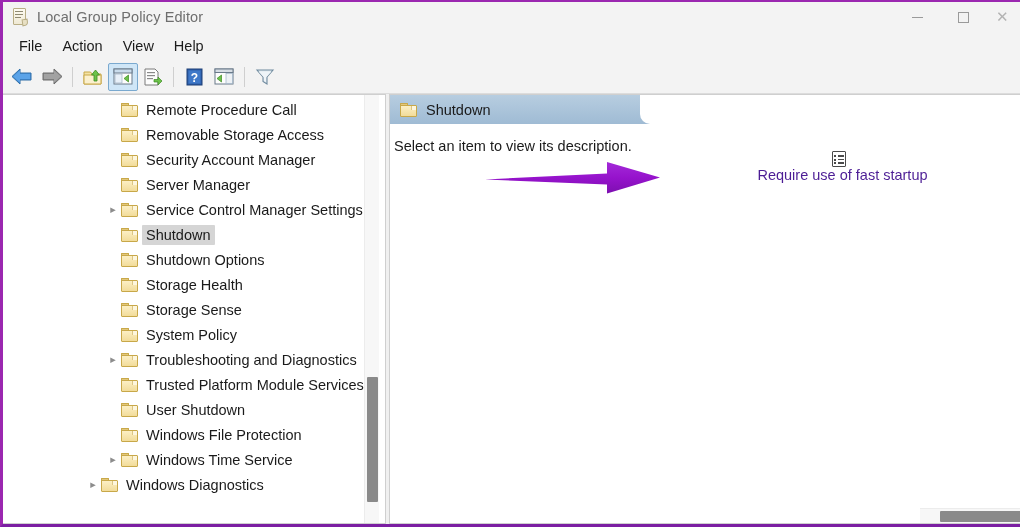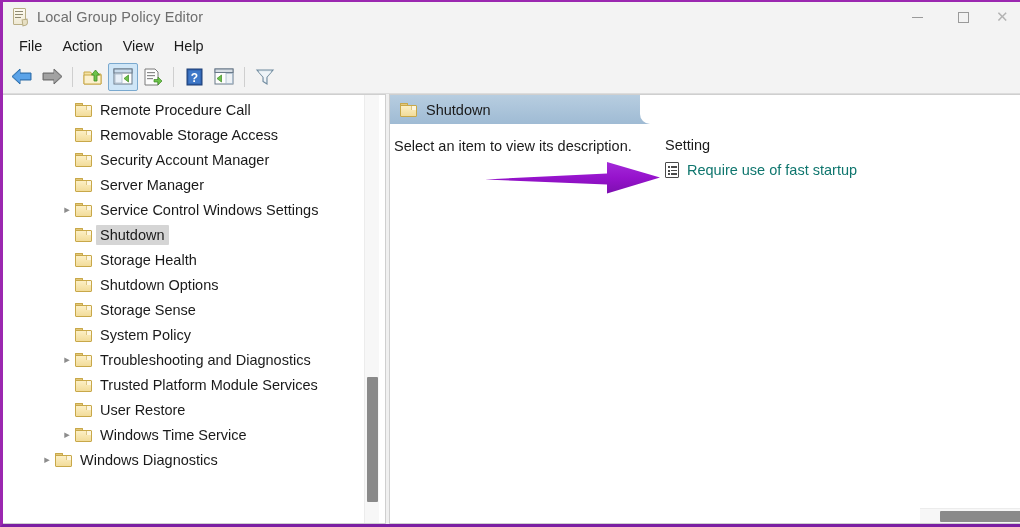--- a/index.html
+++ b/index.html
@@ -147,20 +147,21 @@
     position: absolute; left: 0; top: 0;
     width: 360px; height: 100%;
     padding-top: 2px;
   }
   .tree-row {
     height: 25px;
     display: flex; align-items: center;
     white-space: nowrap;
     font-size: 14.5px;
     color: #1a1a1a;
+    margin-left: 46px;
   }
   .tree-row .chev {
     width: 16px; flex: none;
     text-align: center;
     color: #8c8c8c;
     font-size: 11px;
     font-family: "DejaVu Sans", sans-serif;
   }
   .folder {
     width: 17px; height: 14px;
@@ -270,24 +271,25 @@
     position: relative;
   }
   .col-header {
     font-size: 14.5px;
     color: #1a1a1a;
     padding-left: 10px;
   }
   .setting-row {
     display: flex; align-items: center;
     height: 24px;
-    margin-top: 5px;
+    margin-top: 14px;
     padding-left: 10px;
     font-size: 14.5px;
-    color: #0f766e;
+    color: #4c1d95;
+    flex-direction: column;
   }
   .policy-ico {
     width: 14px; height: 16px;
     flex: none; margin-right: 8px;
     background: #ffffff;
     border: 1.3px solid #4a4a4a;
     border-radius: 1px;
     position: relative;
   }
   .policy-ico .dot {
@@ -484,60 +486,60 @@
           <span class="label">Server Manager</span>
         </div>
 
         <div class="tree-row ind-2">
           <span class="chev">▸</span>
           <span class="folder">
               <i class="tab"></i>
               <i class="body"></i>
               <i class="fold"></i>
             </span>
-          <span class="label">Service Control Windows Settings</span>
+          <span class="label">Service Control Manager Settings</span>
         </div>
 
         <div class="tree-row ind-2 selected">
           <span class="chev"></span>
           <span class="folder">
               <i class="tab"></i>
               <i class="body"></i>
               <i class="fold"></i>
             </span>
           <span class="label">Shutdown</span>
         </div>
 
         <div class="tree-row ind-2">
           <span class="chev"></span>
           <span class="folder">
               <i class="tab"></i>
               <i class="body"></i>
               <i class="fold"></i>
             </span>
+          <span class="label">Shutdown Options</span>
+        </div>
+
+        <div class="tree-row ind-2">
+          <span class="chev"></span>
+          <span class="folder">
+              <i class="tab"></i>
+              <i class="body"></i>
+              <i class="fold"></i>
+            </span>
           <span class="label">Storage Health</span>
         </div>
 
         <div class="tree-row ind-2">
           <span class="chev"></span>
           <span class="folder">
               <i class="tab"></i>
               <i class="body"></i>
               <i class="fold"></i>
             </span>
-          <span class="label">Shutdown Options</span>
-        </div>
-
-        <div class="tree-row ind-2">
-          <span class="chev"></span>
-          <span class="folder">
-              <i class="tab"></i>
-              <i class="body"></i>
-              <i class="fold"></i>
-            </span>
           <span class="label">Storage Sense</span>
         </div>
 
         <div class="tree-row ind-2">
           <span class="chev"></span>
           <span class="folder">
               <i class="tab"></i>
               <i class="body"></i>
               <i class="fold"></i>
             </span>
@@ -564,23 +566,32 @@
           <span class="label">Trusted Platform Module Services</span>
         </div>
 
         <div class="tree-row ind-2">
           <span class="chev"></span>
           <span class="folder">
               <i class="tab"></i>
               <i class="body"></i>
               <i class="fold"></i>
             </span>
-          <span class="label">User Restore</span>
-        </div>
-
+          <span class="label">User Shutdown</span>
+        </div>
+
+        <div class="tree-row ind-2">
+          <span class="chev"></span>
+          <span class="folder">
+              <i class="tab"></i>
+              <i class="body"></i>
+              <i class="fold"></i>
+            </span>
+          <span class="label">Windows File Protection</span>
+        </div>
 
         <div class="tree-row ind-2">
           <span class="chev">▸</span>
           <span class="folder">
               <i class="tab"></i>
               <i class="body"></i>
               <i class="fold"></i>
             </span>
           <span class="label">Windows Time Service</span>
         </div>
@@ -623,21 +634,20 @@
       </div>
 
       <div class="rp-body">
 
         <div class="desc-pane">
           <div>Select an item to view its description.</div>
         </div>
         <div class="desc-divider"></div>
 
         <div class="list-pane">
-          <div class="col-header">Setting</div>
 
           <div class="setting-row">
             <span class="policy-ico">
               <i class="dot" style="top:3px"></i>
                 <i class="bar r1"></i>
               <i class="dot" style="top:6.5px"></i>
                 <i class="bar r2"></i>
               <i class="dot" style="top:10px"></i>
                 <i class="bar r3"></i>
             </span>

